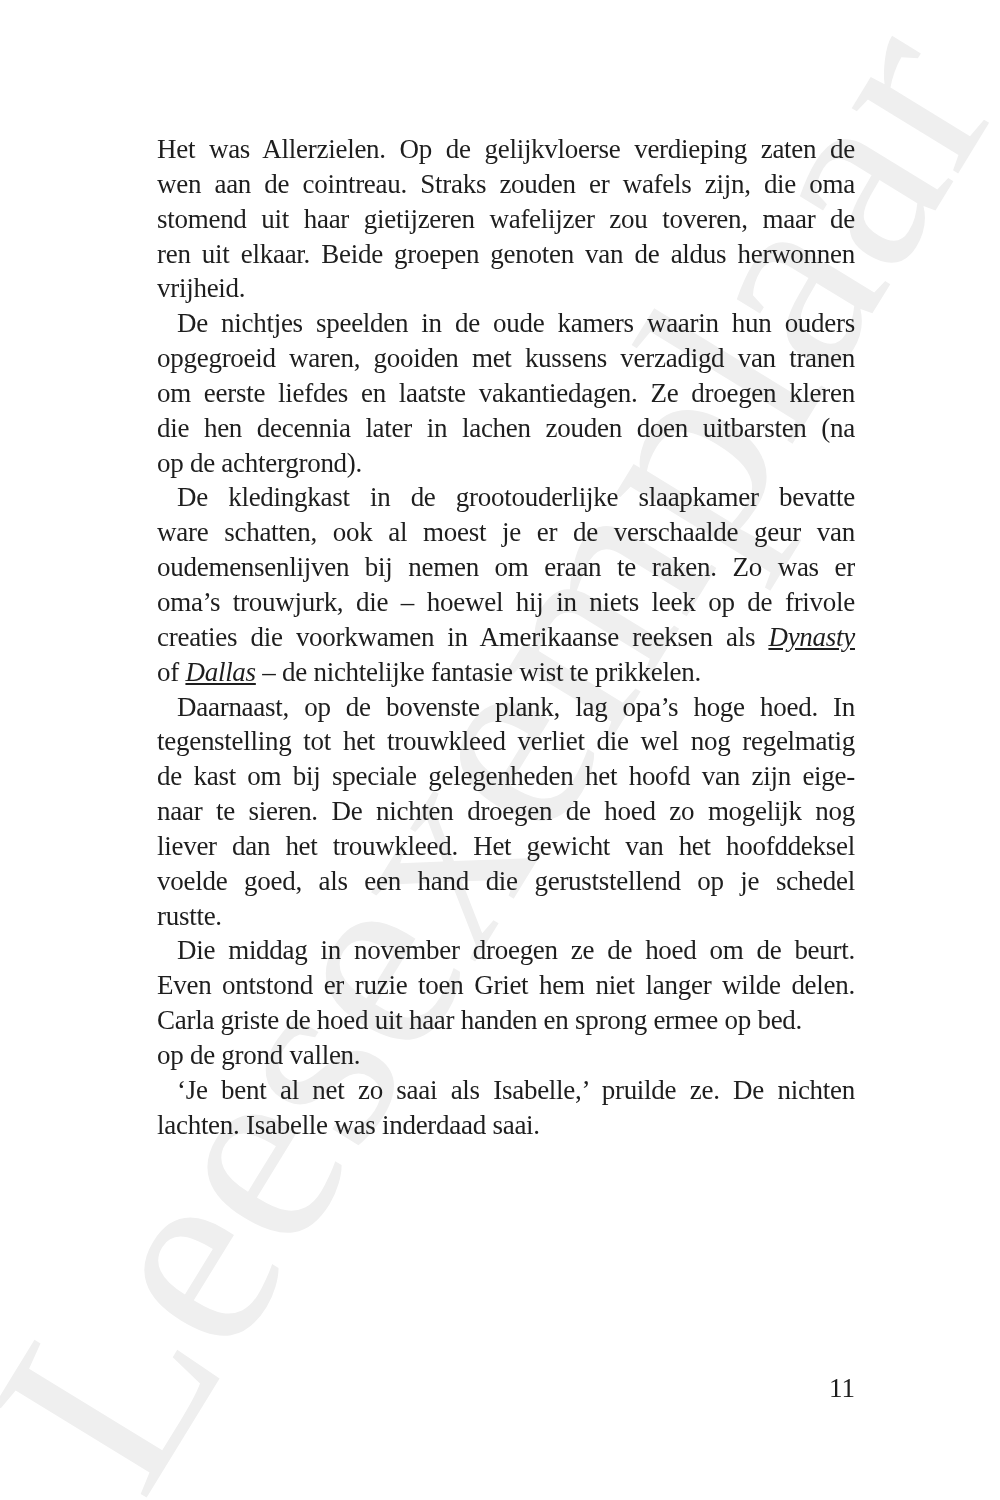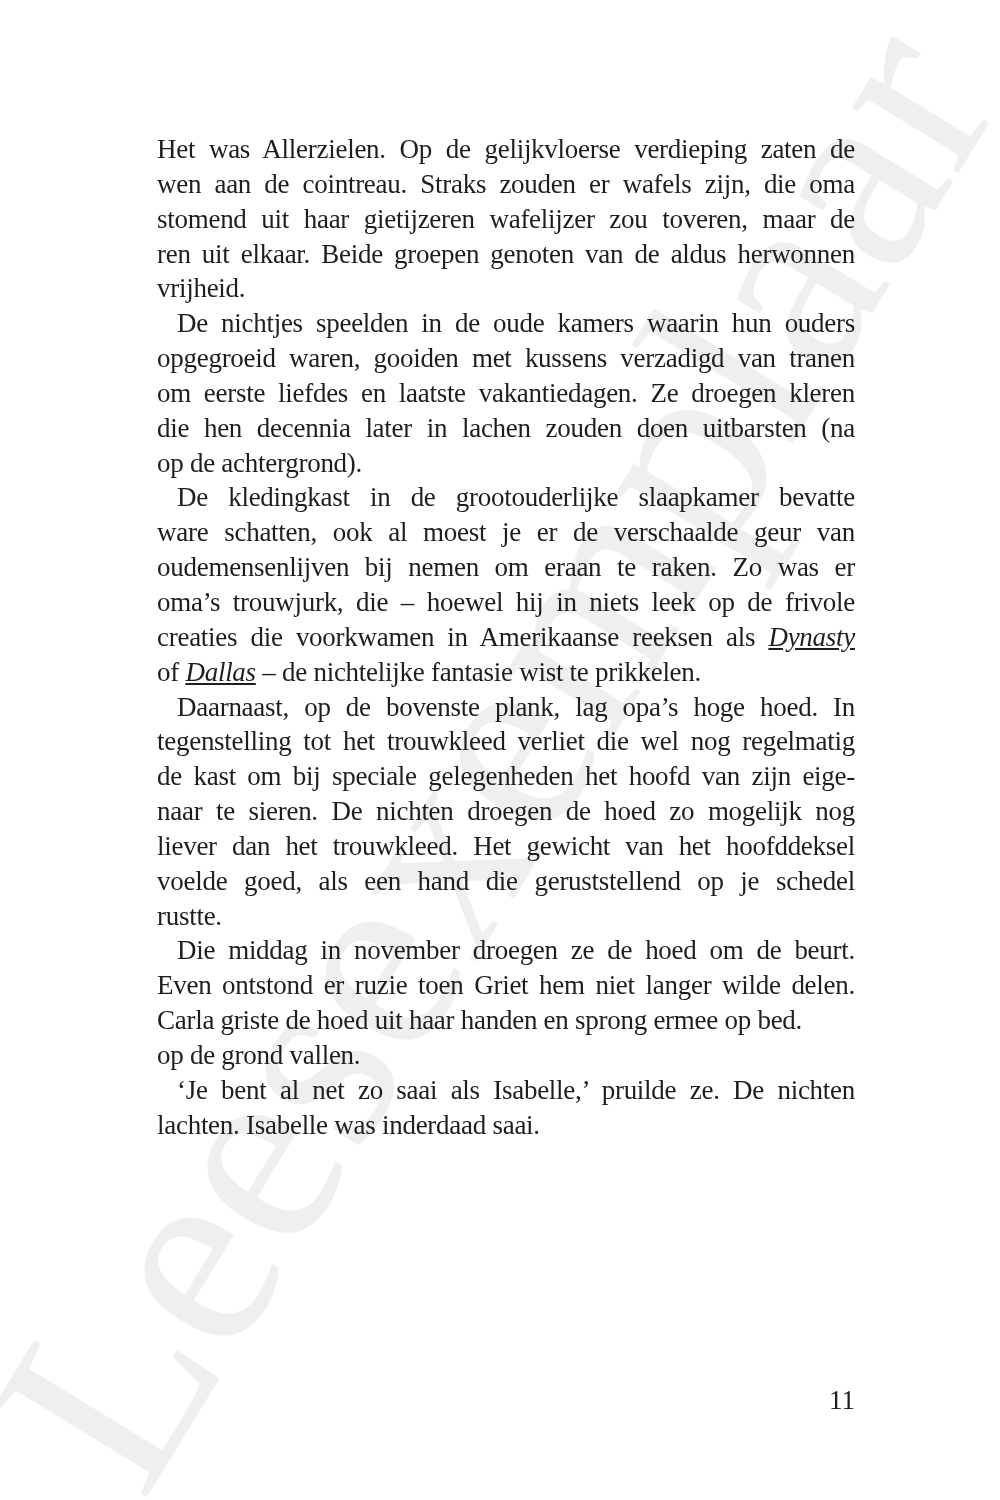--- a/index.html
+++ b/index.html
@@ -56,21 +56,20 @@
   }
   .folio {
     position: absolute;
     left: 157px;
     top: 1372px;
     width: 698px;
     text-align: right;
     font-size: 27px;
     line-height: 1.2;
     z-index: 1;
-    margin-top: 12px;
   }
 </style>
 </head>
 <body>
 
 <div class="page" style="background: rgb(255, 255, 255); color: rgb(30, 30, 30);">
   <div class="watermark" style="color: rgb(239, 239, 239);">Leesexemplaar</div>
 
   <main class="text-block">
       <div class="line just"><span class="seg">Het was Allerzielen. Op de gelijkvloerse verdieping zaten de</span></div>

